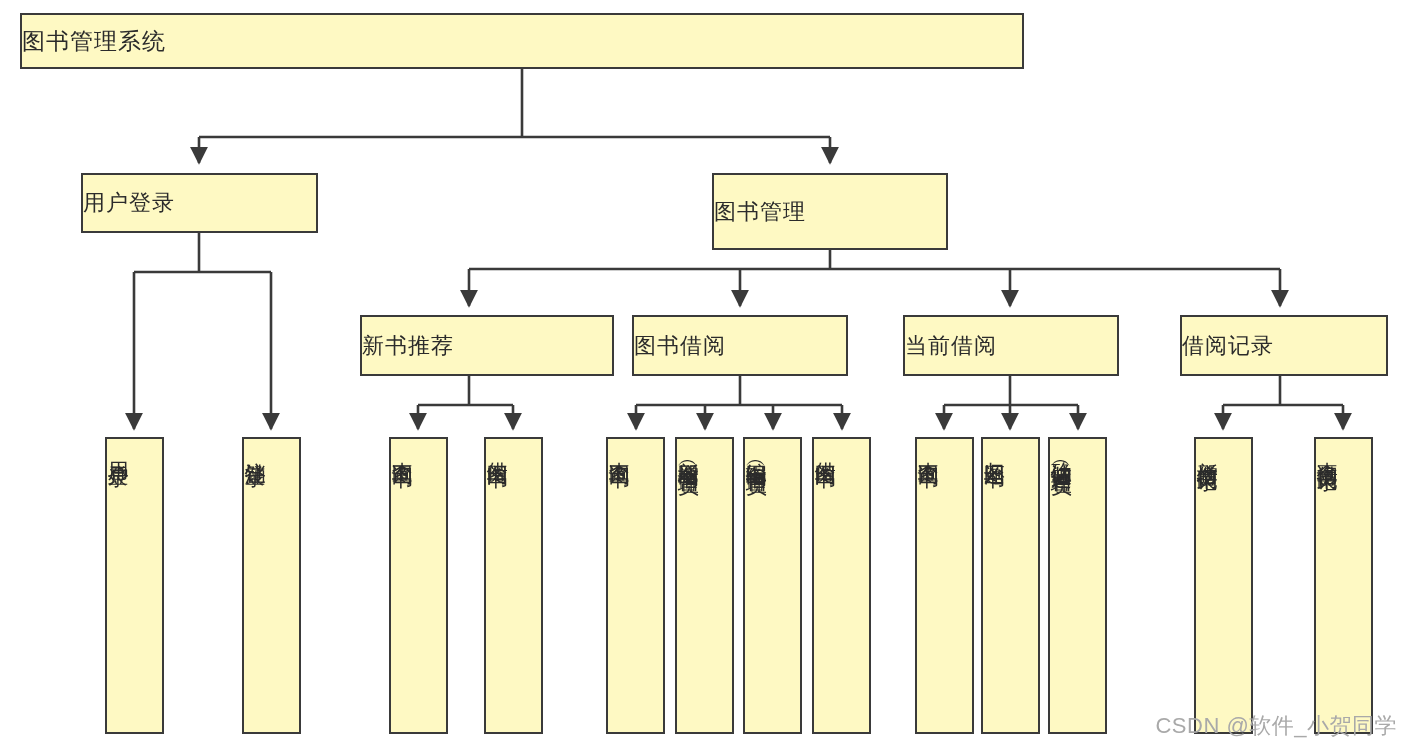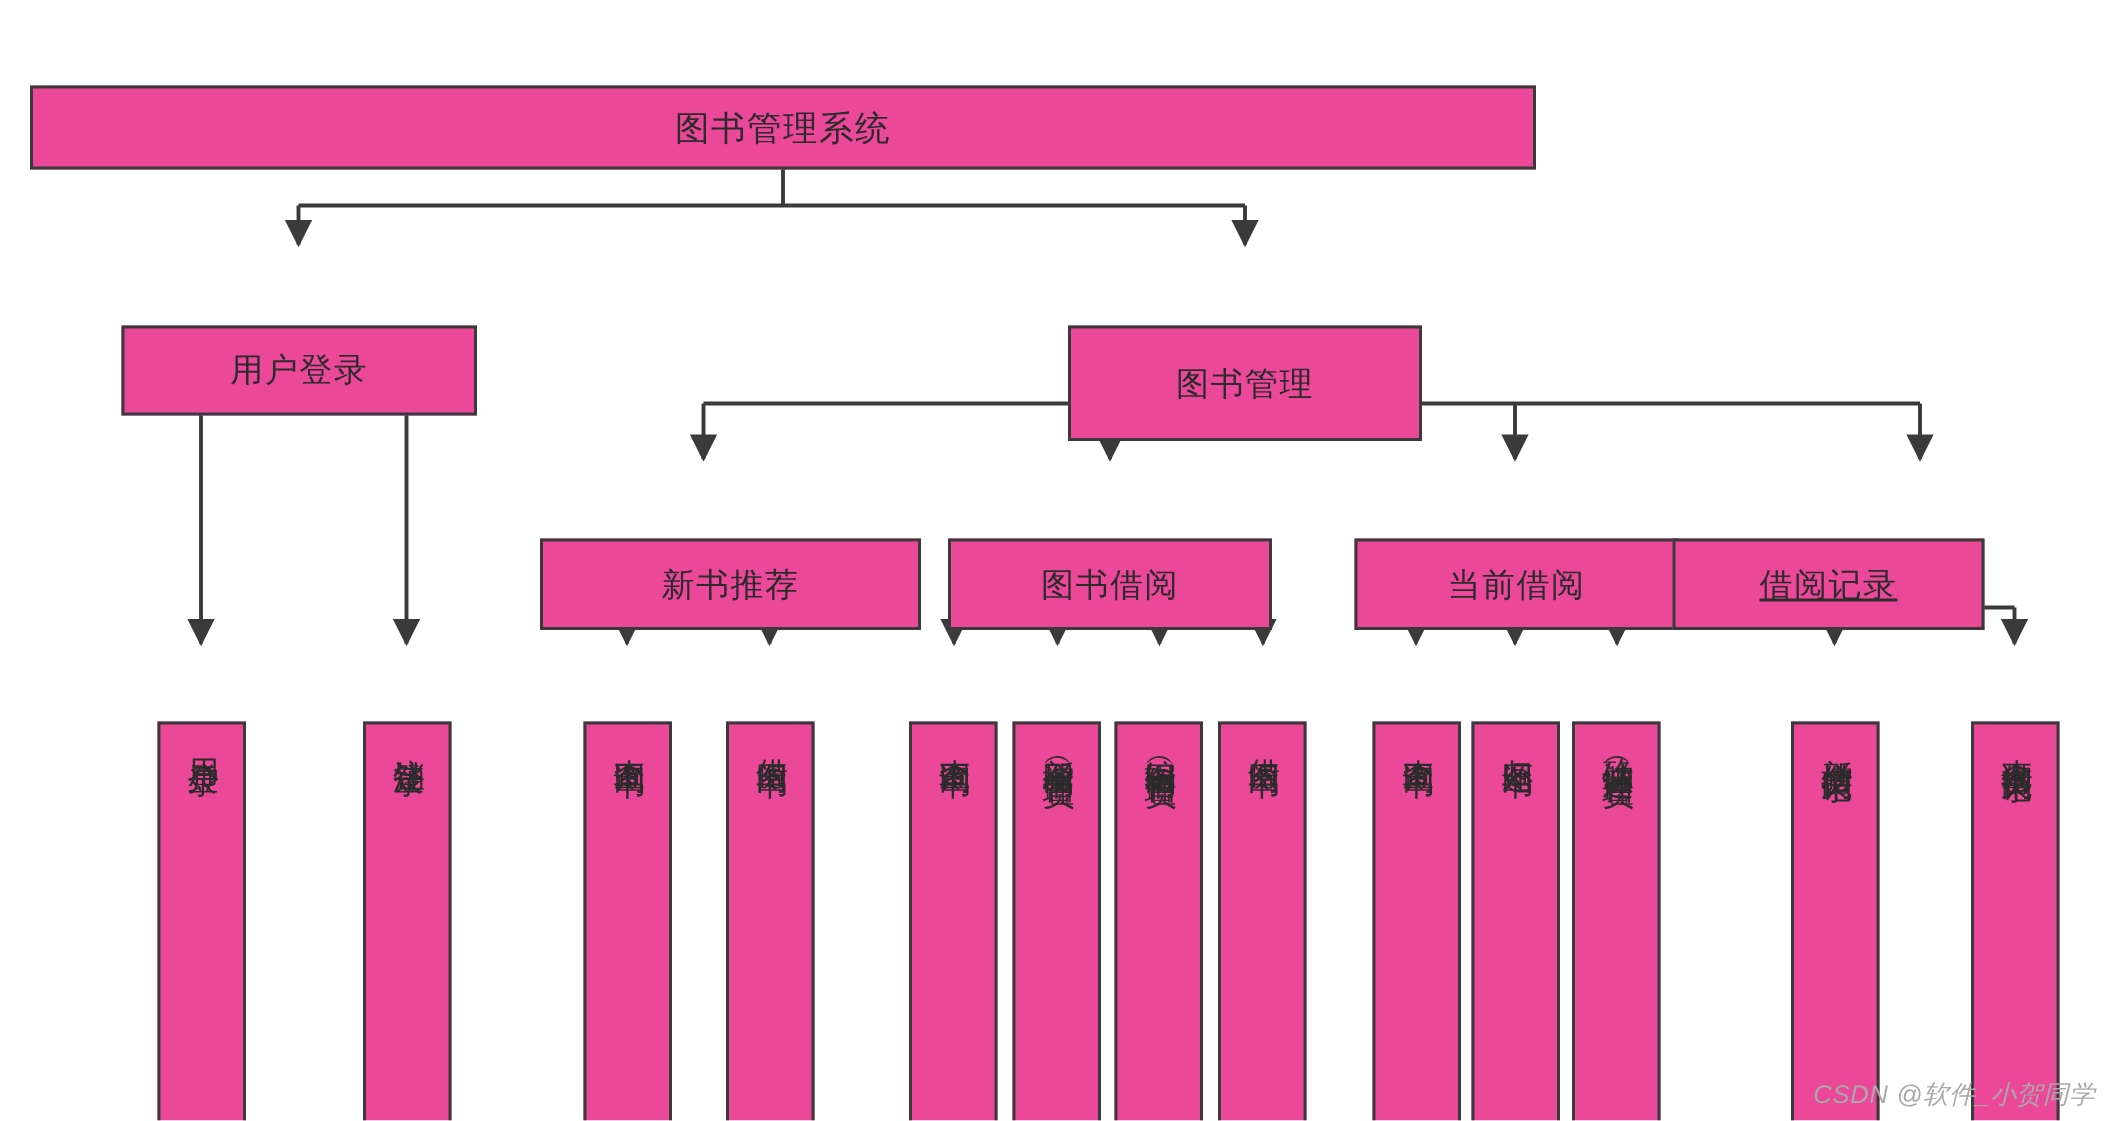--- a/index.html
+++ b/index.html
@@ -22,26 +22,25 @@
     left: 0;
     top: 0;
     width: 1405px;
     height: 747px;
     pointer-events: none;
   }
   .node {
     position: absolute;
     box-sizing: border-box;
     border: 2px solid #3a3a3a;
-    background: #ec4899;
+    background: #fef9c3;
     display: flex;
     align-items: center;
-    justify-content: center;
+    justify-content: flex-start;
     color: #2b2b2b;
-    margin-top: 44px;
   }
   .node.horiz {
     font-size: 22px;
     letter-spacing: 1px;
   }
   .node.vert {
     font-size: 21px;
     padding: 6px 0;
     align-items: flex-start;
   }
@@ -52,25 +51,24 @@
     letter-spacing: 2px;
     white-space: nowrap;
   }
   .node.root {
     font-size: 23px;
   }
   .watermark {
     position: absolute;
     right: 8px;
     bottom: 6px;
-    font-size: 17px;
+    font-size: 22px;
     color: #a9a9a9;
     letter-spacing: 0.5px;
     white-space: nowrap;
-    font-style: italic;
   }
 </style>
 </head>
 <body>
 
 <div id="canvas">
 
   <svg id="edge-layer" viewBox="0 0 1405 747" width="1405" height="747" xmlns="http://www.w3.org/2000/svg">
     <defs>
       <marker id="arrow" viewBox="0 0 10 10" refX="9" refY="5" markerWidth="7" markerHeight="7" orient="auto-start-reverse">
@@ -138,21 +136,21 @@
   </div>
 
   <div class="node horiz" style="left:903px; top:315px; width:216px; height:61px;">
     <span>当前借阅</span>
   </div>
 
   <div class="node horiz" style="left:632px; top:315px; width:216px; height:61px;">
     <span>图书借阅</span>
   </div>
 
-  <div class="node horiz" style="left:1115px; top:315px; width:208px; height:61px;text-decoration:underline;">
+  <div class="node horiz" style="left:1180px; top:315px; width:208px; height:61px;">
     <span>借阅记录</span>
   </div>
 
   <div class="node vert" style="left:105px; top:437px; width:59px; height:297px;">
     <span class="vtext">用户登录</span>
   </div>
 
   <div class="node vert" style="left:242px; top:437px; width:59px; height:297px;">
     <span class="vtext">注销登录</span>
   </div>

